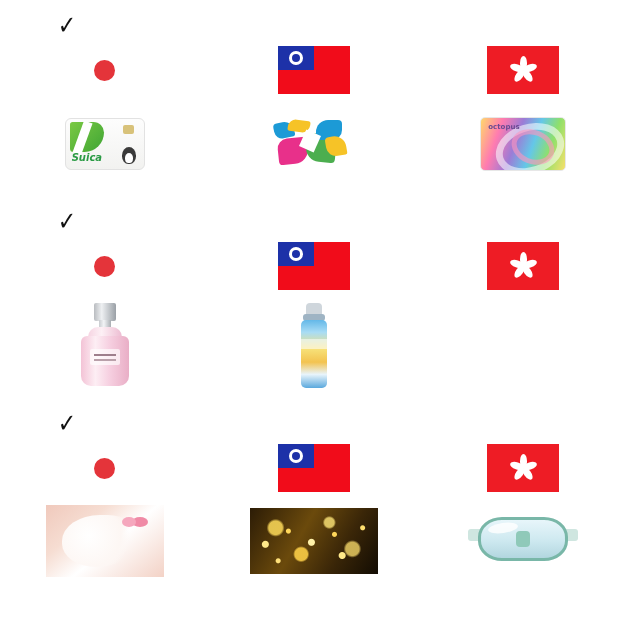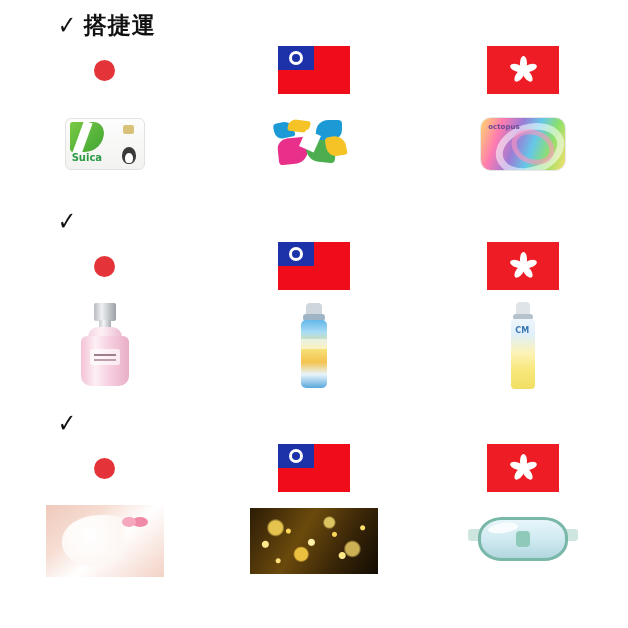--- a/index.html
+++ b/index.html
@@ -192,20 +192,21 @@
     right: 10px; top: 6px;
     width: 11px; height: 9px;
     background: #d8c27a;
     border-radius: 2px;
   }
   .card-suica .logo-txt {
     position: absolute;
     left: 6px; bottom: 6px;
     font-size: 10px;
     font-weight: bold;
+    font-style: italic;
     color: #2b9b45;
     font-family: "DejaVu Sans", sans-serif;
     margin-top: 36px;
   }
   .card-suica .penguin {
     position: absolute;
     right: 8px; bottom: 5px;
     width: 14px; height: 17px;
     background: #3a3a3a;
     border-radius: 50% 50% 45% 45%;
@@ -234,21 +235,21 @@
   .ec3 { left: 6px;  top: 20px; width: 30px; height: 26px; background:#e8308a; border-radius: 10px 2px 14px 4px; transform: rotate(-6deg); }
   .ec4 { left: 34px; top: 16px; width: 30px; height: 28px; background:#4cae4f; border-radius: 2px 16px 4px 14px; transform: rotate(6deg); }
   .ec5 { left: 44px; top: 2px;  width: 26px; height: 20px; background:#1c9ad6; border-radius: 12px 4px 10px 2px; }
   .ec6 { left: 54px; top: 18px; width: 20px; height: 20px; background:#f6c327; border-radius: 4px 12px 2px 10px; transform: rotate(-10deg); }
   .ec7 { left: 30px; top: 14px; width: 16px; height: 18px; background:#ffffff; transform: rotate(24deg); }
 
   
   .card-octo {
     width: 84px;
     height: 52px;
-    border-radius: 11px;
+    border-radius: 5px;
     background: linear-gradient(110deg,#ffd86b 0%, #ff7bb0 22%, #9c7bd6 42%, #64c7e8 60%, #8fe06a 78%, #f7e06a 100%);
     border: 1px solid #e7e7e7;
   }
   .card-octo .swirl {
     position: absolute;
     left: 14px; top: 6px;
     width: 56px; height: 36px;
     border: 7px solid rgba(255,255,255,0.55);
     border-radius: 50%;
     transform: rotate(-18deg);
@@ -482,21 +483,20 @@
 </style>
 </head>
 <body>
 
 <div class="page">
 
   <div class="section">
     <div class="spacer-sm"></div>
     <div class="heading">
       <span class="check">✓</span>
-      <span class="heading-text">搭捷運</span>
     </div>
 
     <div class="row flag-row">
       <div class="cell">
         <div class="flag flag-jp">
           <span class="disc"></span>
         </div>
       </div>
       <div class="cell">
         <div class="flag flag-tw">
@@ -592,28 +592,20 @@
         </div>
       </div>
       <div class="cell">
         <div class="tile spray-blue">
           <span class="nozzle"></span>
           <span class="collar"></span>
           <span class="can"></span>
           <span class="band"></span>
         </div>
       </div>
-      <div class="cell">
-        <div class="tile spray-yellow">
-          <span class="nozzle"></span>
-          <span class="collar"></span>
-          <span class="can"></span>
-          <span class="cm">CM</span>
-        </div>
-      </div>
     </div>
   </div>
 
   <div class="section">
     <div class="spacer-sm"></div>
     <div class="heading">
       <span class="check">✓</span>
     </div>
 
     <div class="row flag-row">

